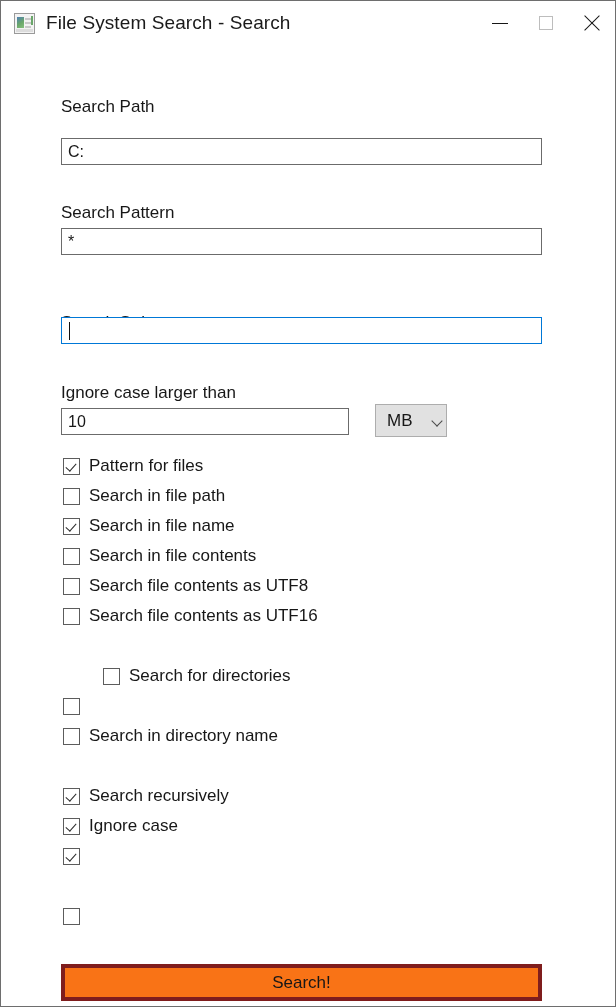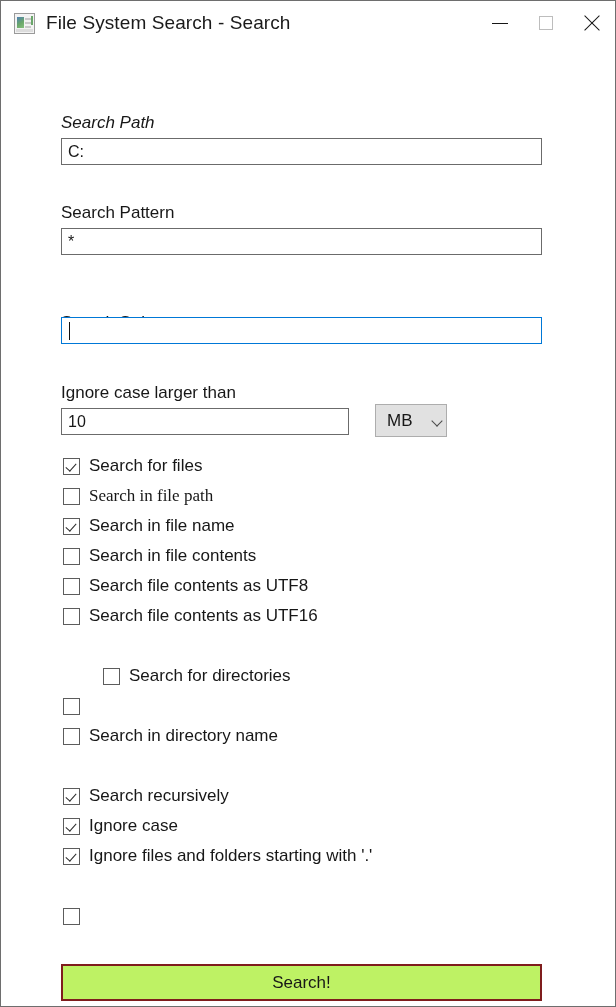--- a/index.html
+++ b/index.html
@@ -214,22 +214,22 @@
   .cb-label {
     margin-left: 9px;
     font-size: 17px;
     color: #171717;
     white-space: nowrap;
   }
   
   .search-button {
     position: absolute;
     box-sizing: border-box;
-    background: #bef264;
-    border: 2px solid #7f1d1d;
+    background: #f97316;
+    border: 4px solid #7f1d1d;
     display: flex;
     align-items: center;
     justify-content: center;
     font-size: 17px;
     color: #171717;
   }
 </style>
 </head>
 <body>
 
@@ -254,21 +254,21 @@
         <span class="glyph-max"></span>
       </div>
       <div class="win-btn">
         <span class="glyph-close"></span>
       </div>
     </div>
   </div>
 
   <div class="client">
 
-    <div class="field-label" style="top:68px;font-style:italic;">Search Path</div>
+    <div class="field-label" style="top:52px;">Search Path</div>
     <div class="text-input" style="top:93px; width:481px;">
       <span>C:</span>
     </div>
 
     <div class="field-label" style="top:158px;">Search Pattern</div>
     <div class="text-input" style="top:183px; width:481px;">
       <span>*</span>
     </div>
 
     <div class="field-label" style="top:248px;margin-top:20px;">Search String</div>
@@ -281,23 +281,23 @@
     <div class="text-input" style="top:363px; width:288px;">
       <span>10</span>
     </div>
     <div class="combo" style="top:359px; left:374px; width:72px;">
       <span>MB</span>
       <span class="chev"></span>
     </div>
 
     <div class="cb-row" style="top:410px;">
       <span class="cb-box checked"></span>
-      <span class="cb-label">Search for files</span>
-    </div>
-    <div class="cb-row" style="top:440px;font-family:Liberation Serif, serif;">
+      <span class="cb-label">Pattern for files</span>
+    </div>
+    <div class="cb-row" style="top:440px;">
       <span class="cb-box"></span>
       <span class="cb-label">Search in file path</span>
     </div>
     <div class="cb-row" style="top:470px;">
       <span class="cb-box checked"></span>
       <span class="cb-label">Search in file name</span>
     </div>
     <div class="cb-row" style="top:500px;">
       <span class="cb-box"></span>
       <span class="cb-label">Search in file contents</span>
@@ -326,21 +326,20 @@
     <div class="cb-row" style="top:740px;">
       <span class="cb-box checked"></span>
       <span class="cb-label">Search recursively</span>
     </div>
     <div class="cb-row" style="top:770px;">
       <span class="cb-box checked"></span>
       <span class="cb-label">Ignore case</span>
     </div>
     <div class="cb-row" style="top:800px;">
       <span class="cb-box checked"></span>
-      <span class="cb-label">Ignore files and folders starting with '.'</span>
     </div>
 
     <div class="cb-row" style="top:860px;">
       <span class="cb-box"></span>
     </div>
 
     <div class="search-button" style="top:919px; left:60px; width:481px; height:37px;">
       <span>Search!</span>
     </div>
 

